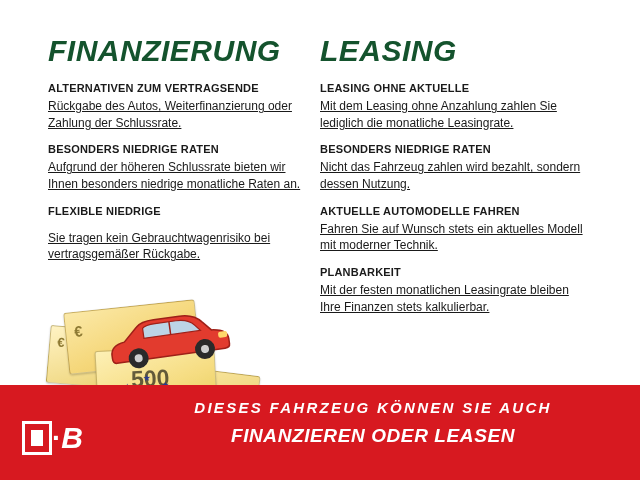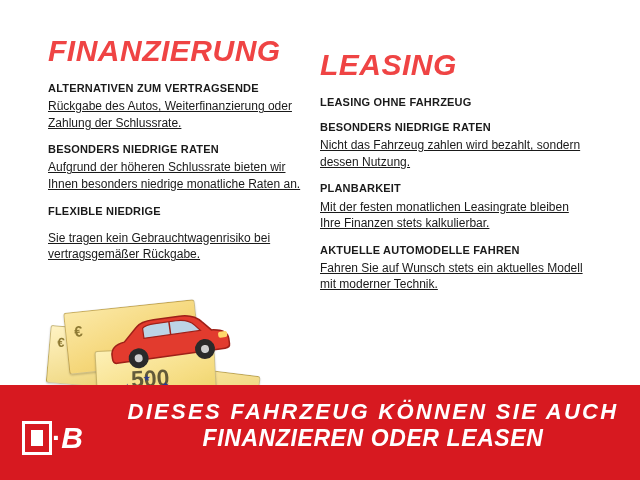--- a/index.html
+++ b/index.html
@@ -20,28 +20,28 @@
     position: absolute;
     top: 34px; left: 0;
     width: 640px;
     display: flex;
     flex-direction: row;
   }
   .col {
     width: 50%;
     padding: 0 12px 0 48px;
   }
-  .col.right { padding: 0 16px 0 0px; margin-top: 14px; }
+  .col.right { padding: 0 16px 0 0px; }
 
   .col-title {
     font-style: italic;
     font-weight: bold;
     font-size: 30px;
     letter-spacing: 0.5px;
-    color: #ef4444;
+    color: #14532d;
     margin-bottom: 14px;
     white-space: nowrap;
   }
 
   .block { margin-bottom: 12px; }
   .block h3 {
     font-size: 11px;
     font-weight: bold;
     color: #1a1a1a;
     letter-spacing: 0.2px;
@@ -141,32 +141,32 @@
     width: 640px; height: 95px;
     background: #d71920;
   }
   .footer-line1 {
     position: absolute;
     left: 0; right: 14px; top: 14px;
     text-align: center;
     color: #ffffff;
     font-style: italic;
     font-weight: bold;
-    font-size: 22px;
+    font-size: 15px;
     letter-spacing: 2.3px;
     padding-left: 120px;
   }
   .footer-line2 {
     position: absolute;
     left: 0; right: 14px; top: 40px;
     text-align: center;
     color: #ffffff;
     font-style: italic;
     font-weight: bold;
-    font-size: 23px;
+    font-size: 19px;
     letter-spacing: 0.6px;
     padding-left: 120px;
     white-space: nowrap;
   }
 
   
   .logo {
     position: absolute;
     left: 22px; bottom: 18px;
     width: 86px; height: 48px;
@@ -229,36 +229,37 @@
 
       <div class="block">
         <p>Sie tragen kein Gebrauchtwagenrisiko bei vertragsgemäßer Rückgabe.</p>
       </div>
     </div>
 
     <div class="col right">
       <div class="col-title">LEASING</div>
 
       <div class="block">
-        <h3>LEASING OHNE FAHRZEUG</h3>
+        <h3>LEASING OHNE AKTUELLE</h3>
+        <p>Mit dem Leasing ohne Anzahlung zahlen Sie lediglich die monatliche Leasingrate.</p>
       </div>
 
       <div class="block">
         <h3>BESONDERS NIEDRIGE RATEN</h3>
         <p>Nicht das Fahrzeug zahlen wird bezahlt, sondern dessen Nutzung.</p>
       </div>
 
       <div class="block">
+        <h3>AKTUELLE AUTOMODELLE FAHREN</h3>
+        <p>Fahren Sie auf Wunsch stets ein aktuelles Modell mit moderner Technik.</p>
+      </div>
+
+      <div class="block">
         <h3>PLANBARKEIT</h3>
         <p>Mit der festen monatlichen Leasingrate bleiben Ihre Finanzen stets kalkulierbar.</p>
-      </div>
-
-      <div class="block">
-        <h3>AKTUELLE AUTOMODELLE FAHREN</h3>
-        <p>Fahren Sie auf Wunsch stets ein aktuelles Modell mit moderner Technik.</p>
       </div>
     </div>
   </div>
 
   <div class="artwork">
 
     <div class="note note-50">
       <span class="euro">€</span>
       <span class="denom">50</span>
     </div>

